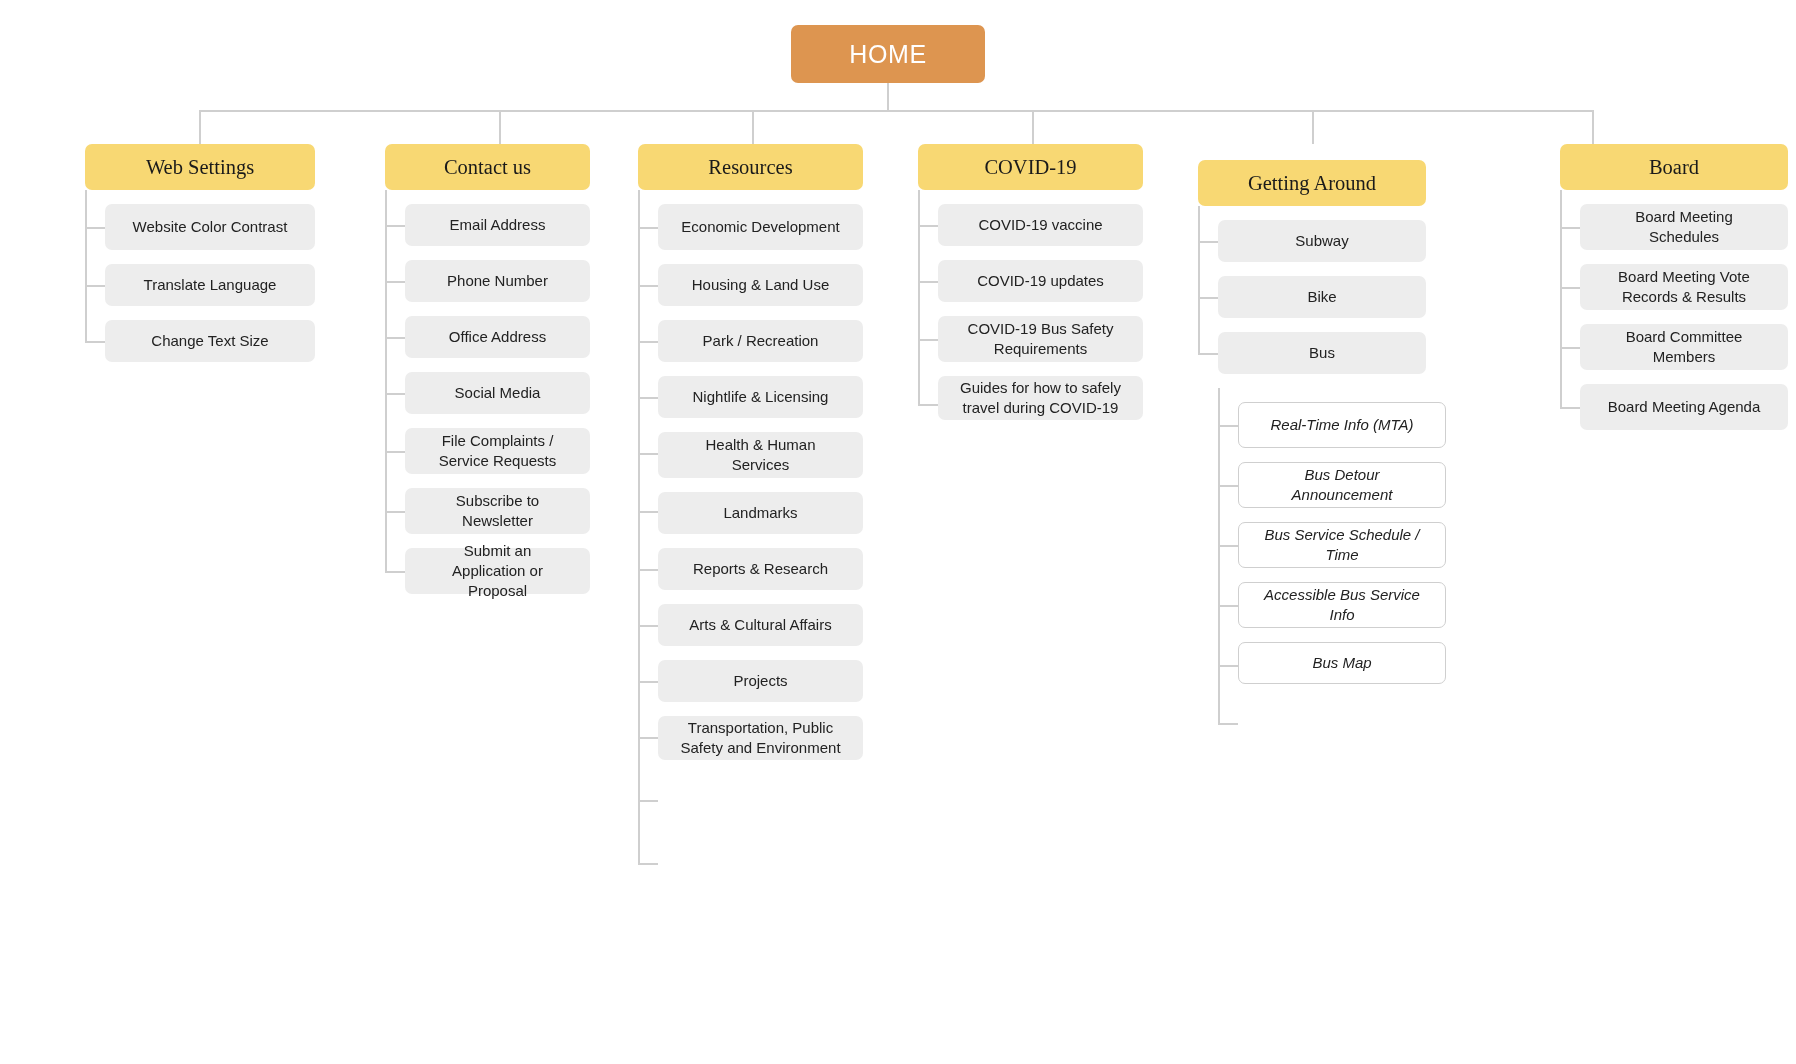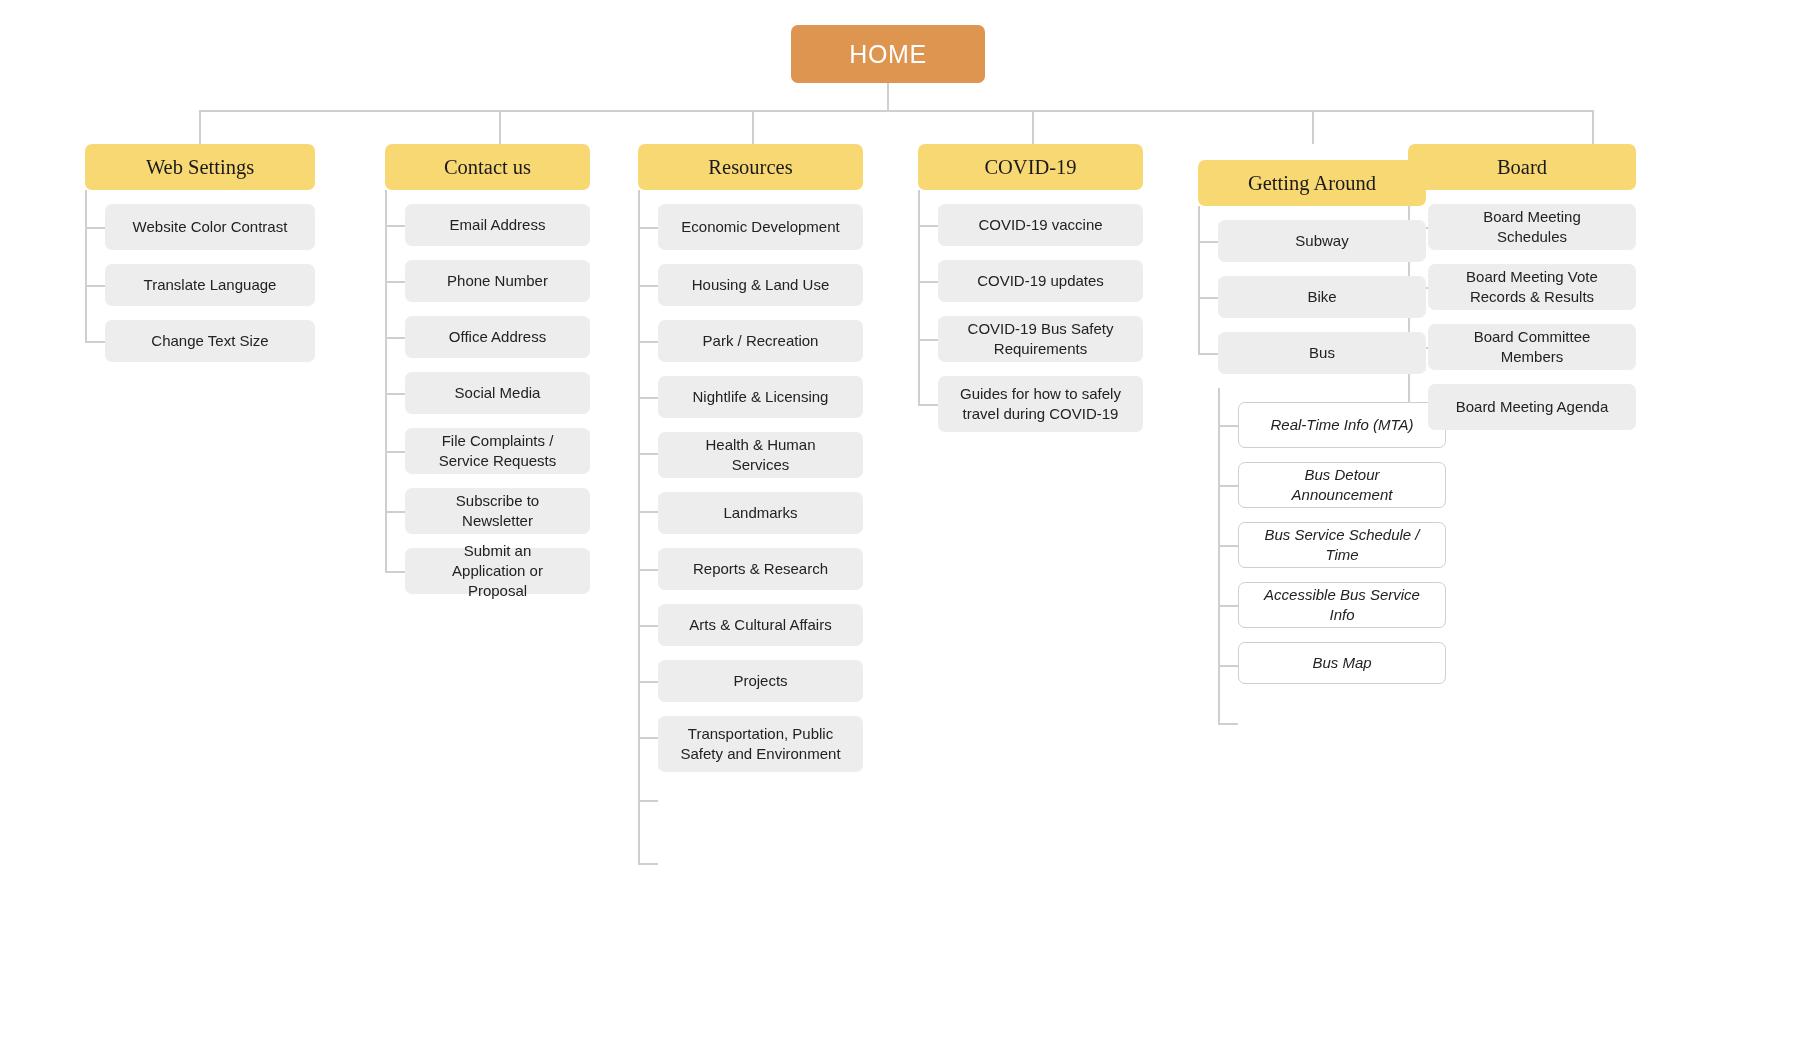--- a/index.html
+++ b/index.html
@@ -87,21 +87,21 @@
     line-height: 1.32;
     color: #222222;
     box-sizing: border-box;
     padding: 6px 22px;
     margin-bottom: 14px;
     position: relative;
     z-index: 2;
   }
   .node.h1 { height: 42px; }
   .node.h2 { height: 46px; }
-  .node.h3 { height: 56px; }
+  .node.h3 { height: 44px; }
 
   
   .node.outline {
     background: #ffffff;
     border: 1.4px solid #cfcfcf;
   }
 
   
   .spine {
     position: absolute;
@@ -315,21 +315,21 @@
             </div>
             <div class="stub" style="top: 217px;"></div>
             <div class="stub" style="top: 277px;"></div>
             <div class="node h1 outline">
               <span>Bus Map</span>
             </div>
             <div class="stub" style="top: 335px;"></div>
           </div>
         </div>
       </div>
-      <div class="column" style="left: 1408px; width: 228px;">
+      <div class="column" style="left: 1560px; width: 228px;">
         <div class="col-header">
           <span>Board</span>
         </div>
         <div class="children">
           <div class="spine" style="height: 217px;"></div>
           <div class="node h2">
             <span>Board Meeting Schedules</span>
           </div>
           <div class="stub" style="top: 37px;"></div>
           <div class="node h2">

